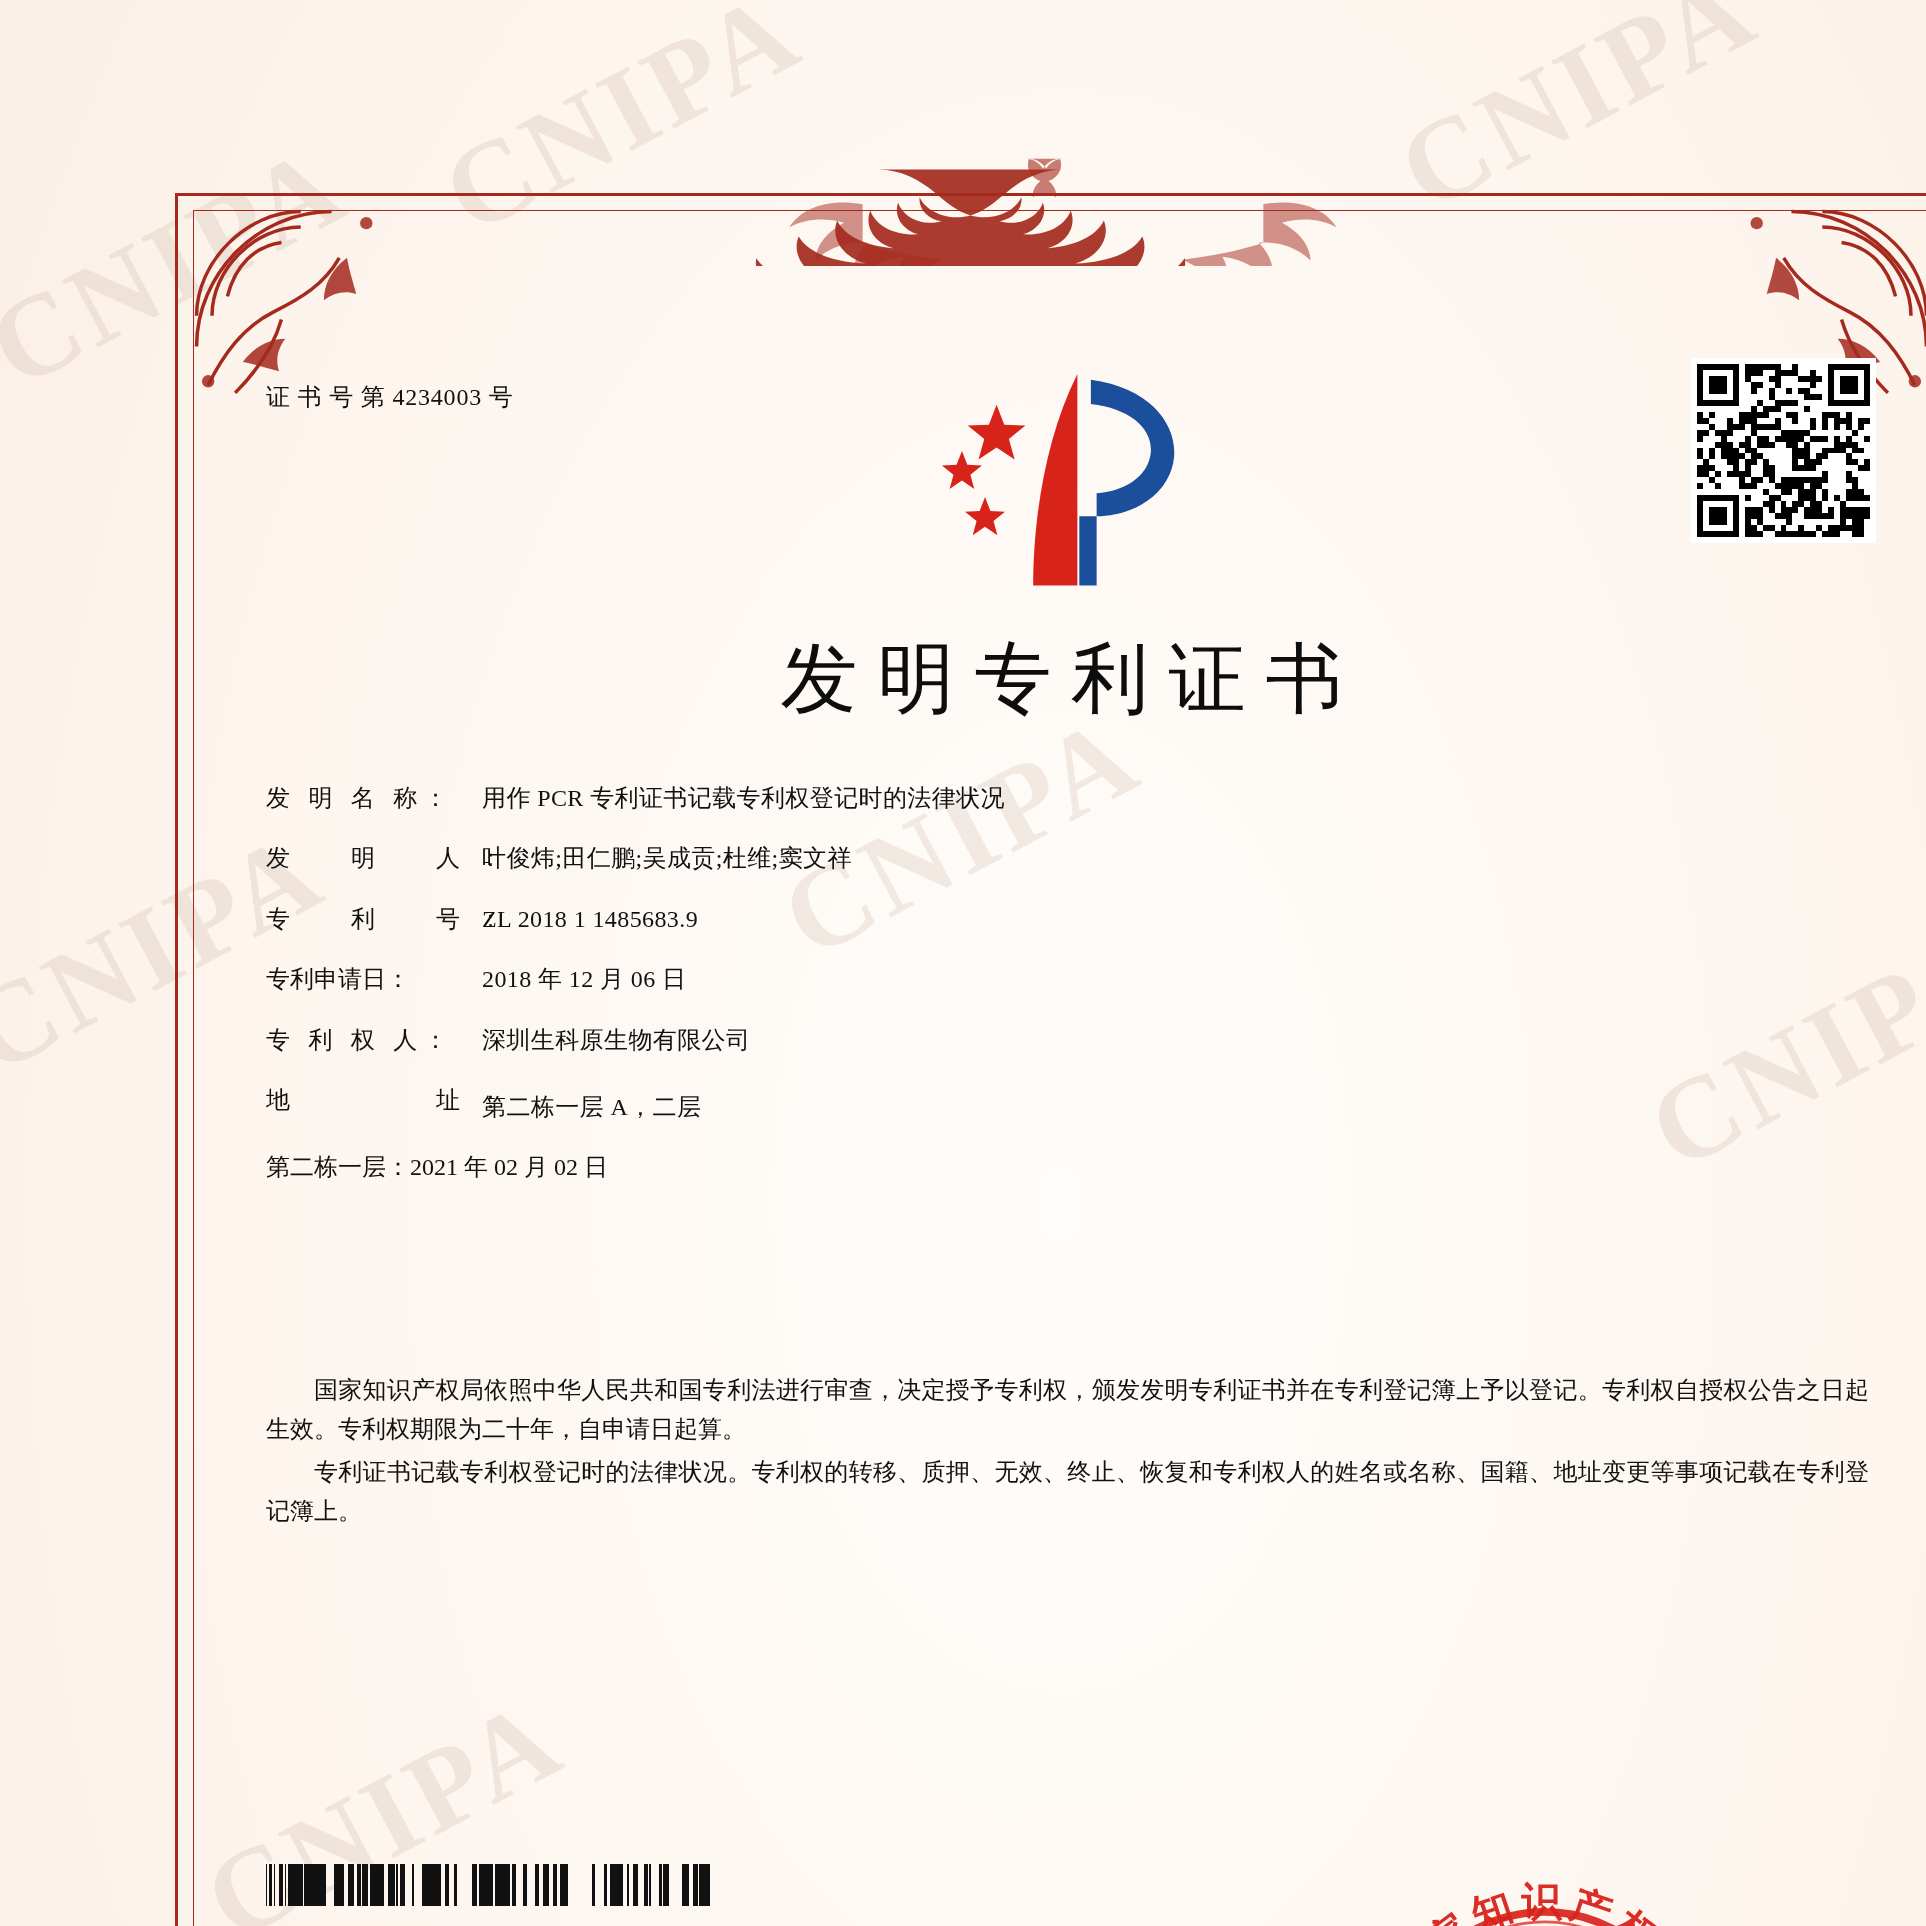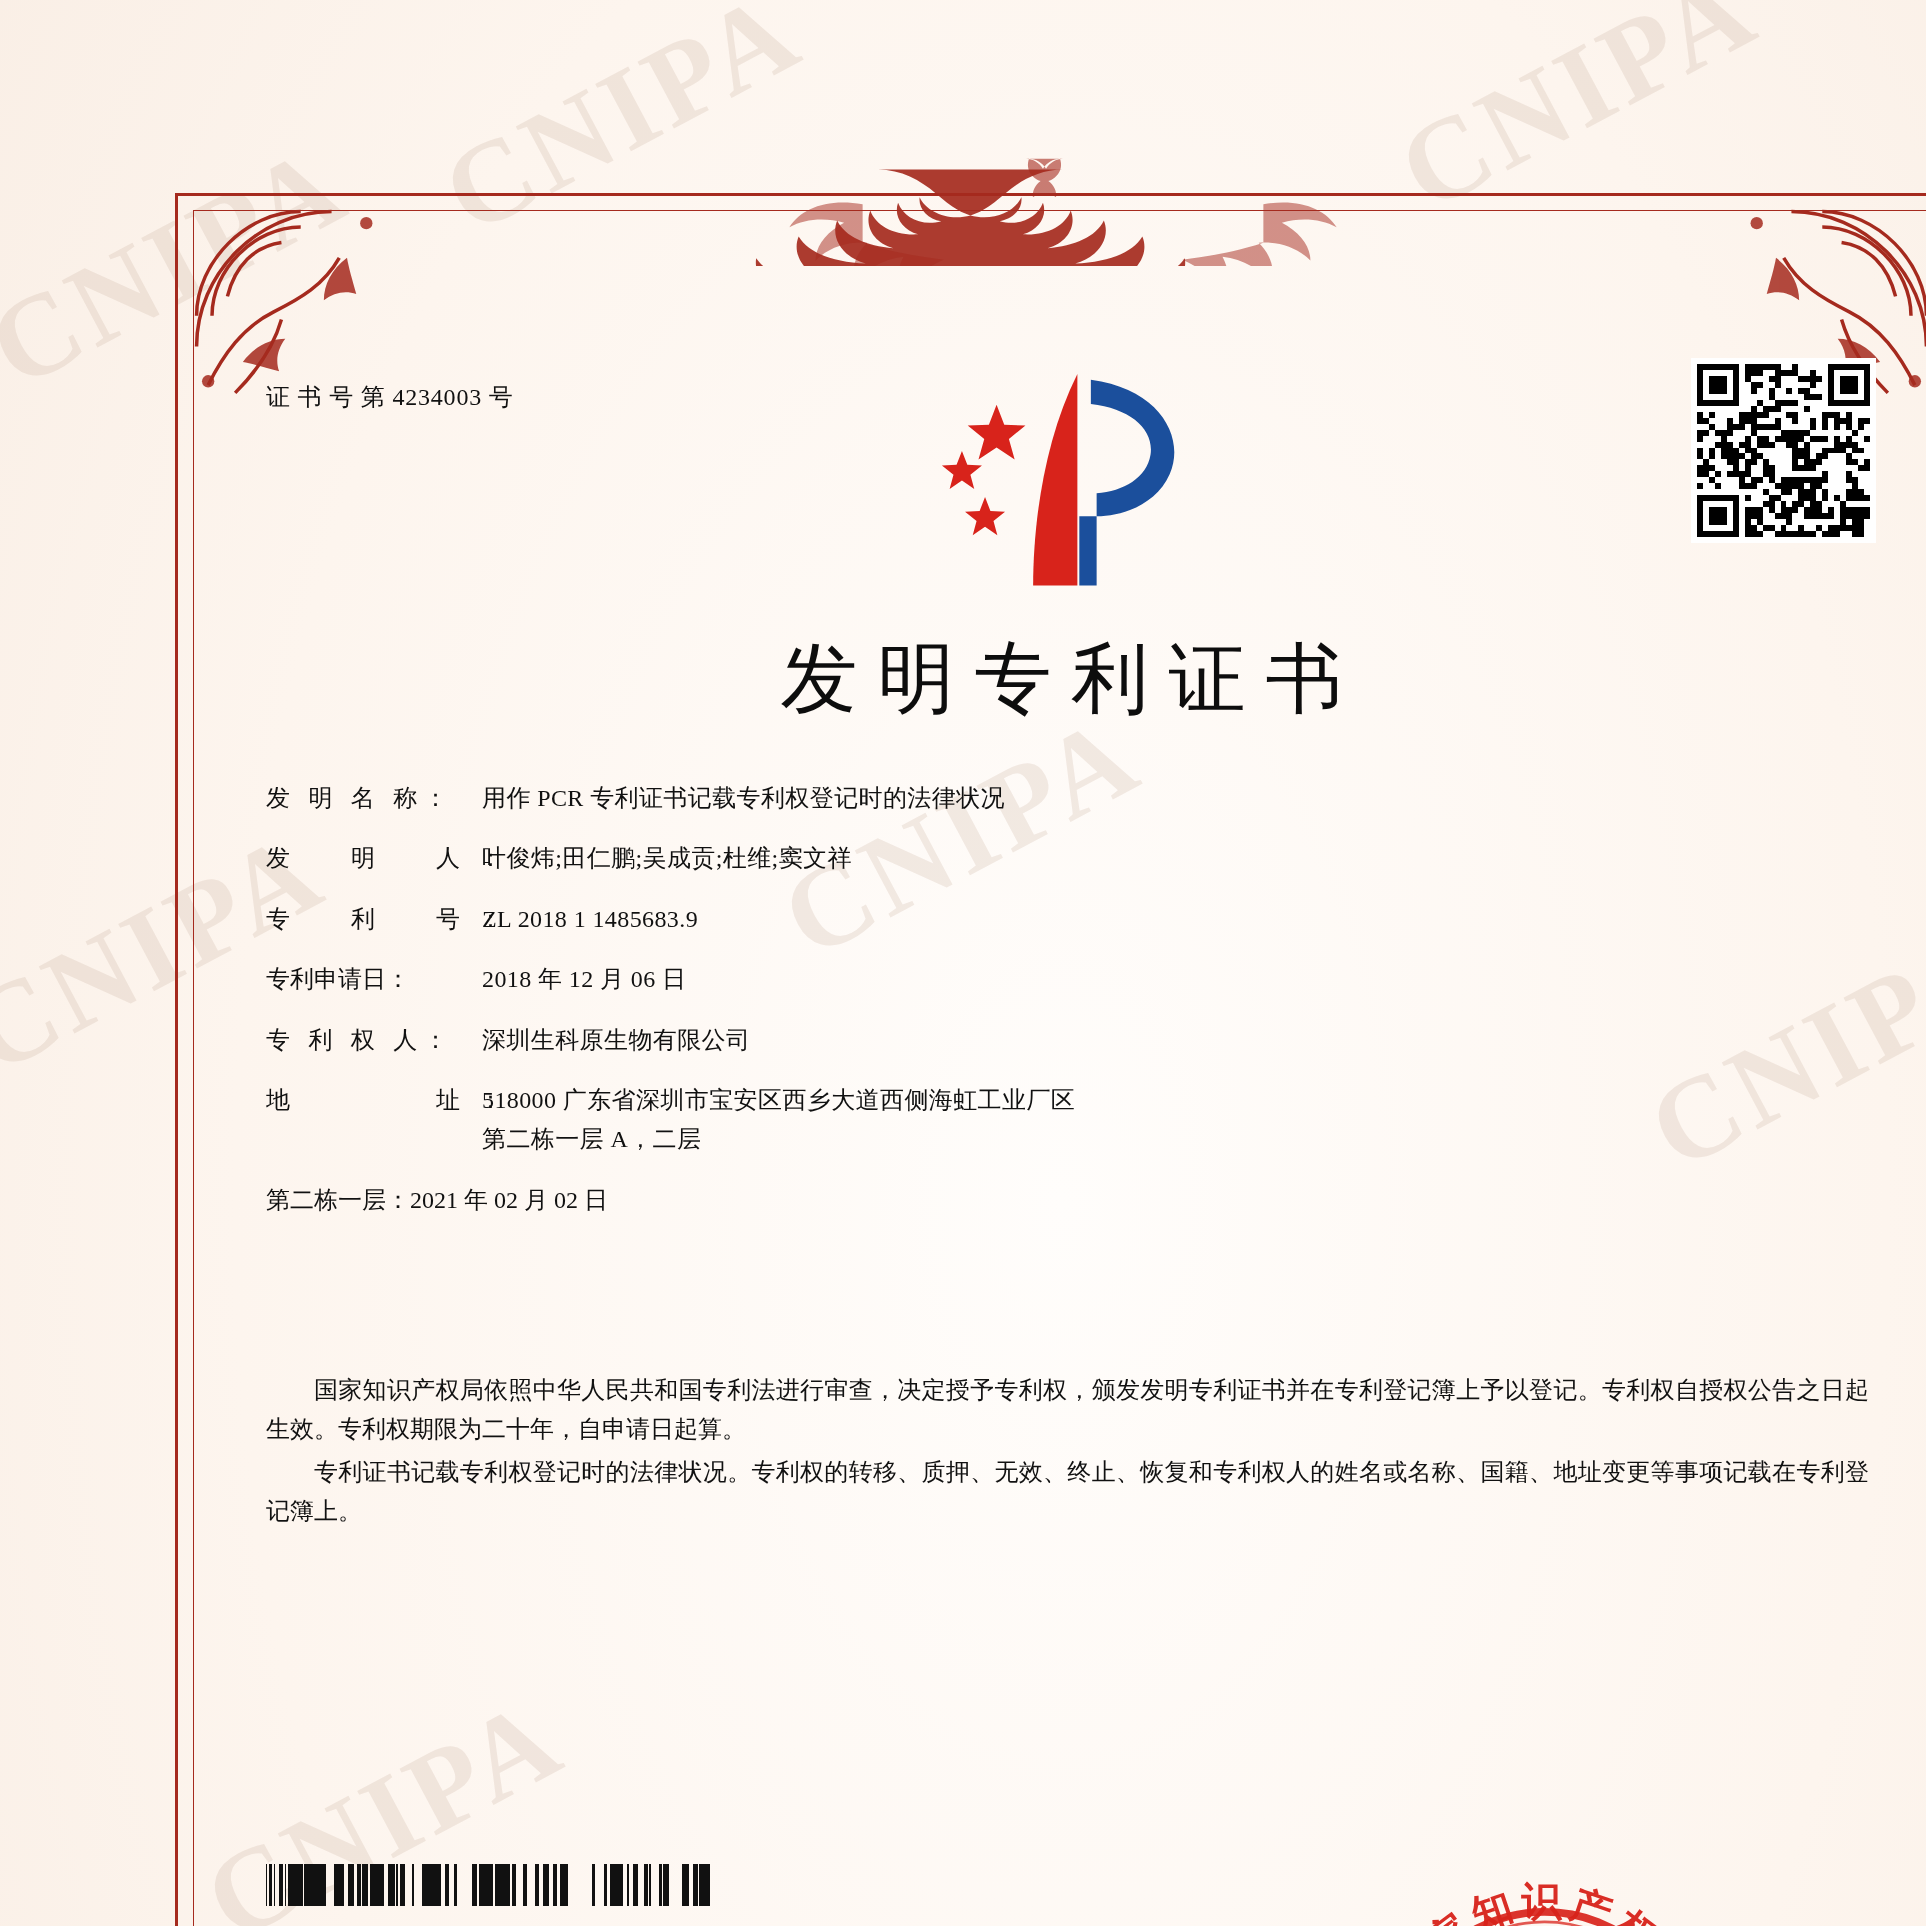--- a/index.html
+++ b/index.html
@@ -1054,21 +1054,20 @@
       <div class="field-label">专利申请日：</div>
       <div class="field-value">2018 年 12 月 06 日</div>
     </div>
     <div class="field-row">
       <div class="field-label sp1">专 利 权 人：</div>
       <div class="field-value">深圳生科原生物有限公司</div>
     </div>
     <div class="field-row">
       <div class="field-label sp2">地　　　址：</div>
       <div class="field-value">
-        <div>518000 广东省深圳市宝安区西乡大道西侧海虹工业厂区</div>
         <div class="addr-second">第二栋一层 A，二层</div>
       </div>
     </div>
     <div class="two-col">
       <div class="c1">
         <span>第二栋一层：</span><span>2021 年 02 月 02 日</span>
       </div>
     </div>
   </div>
 

